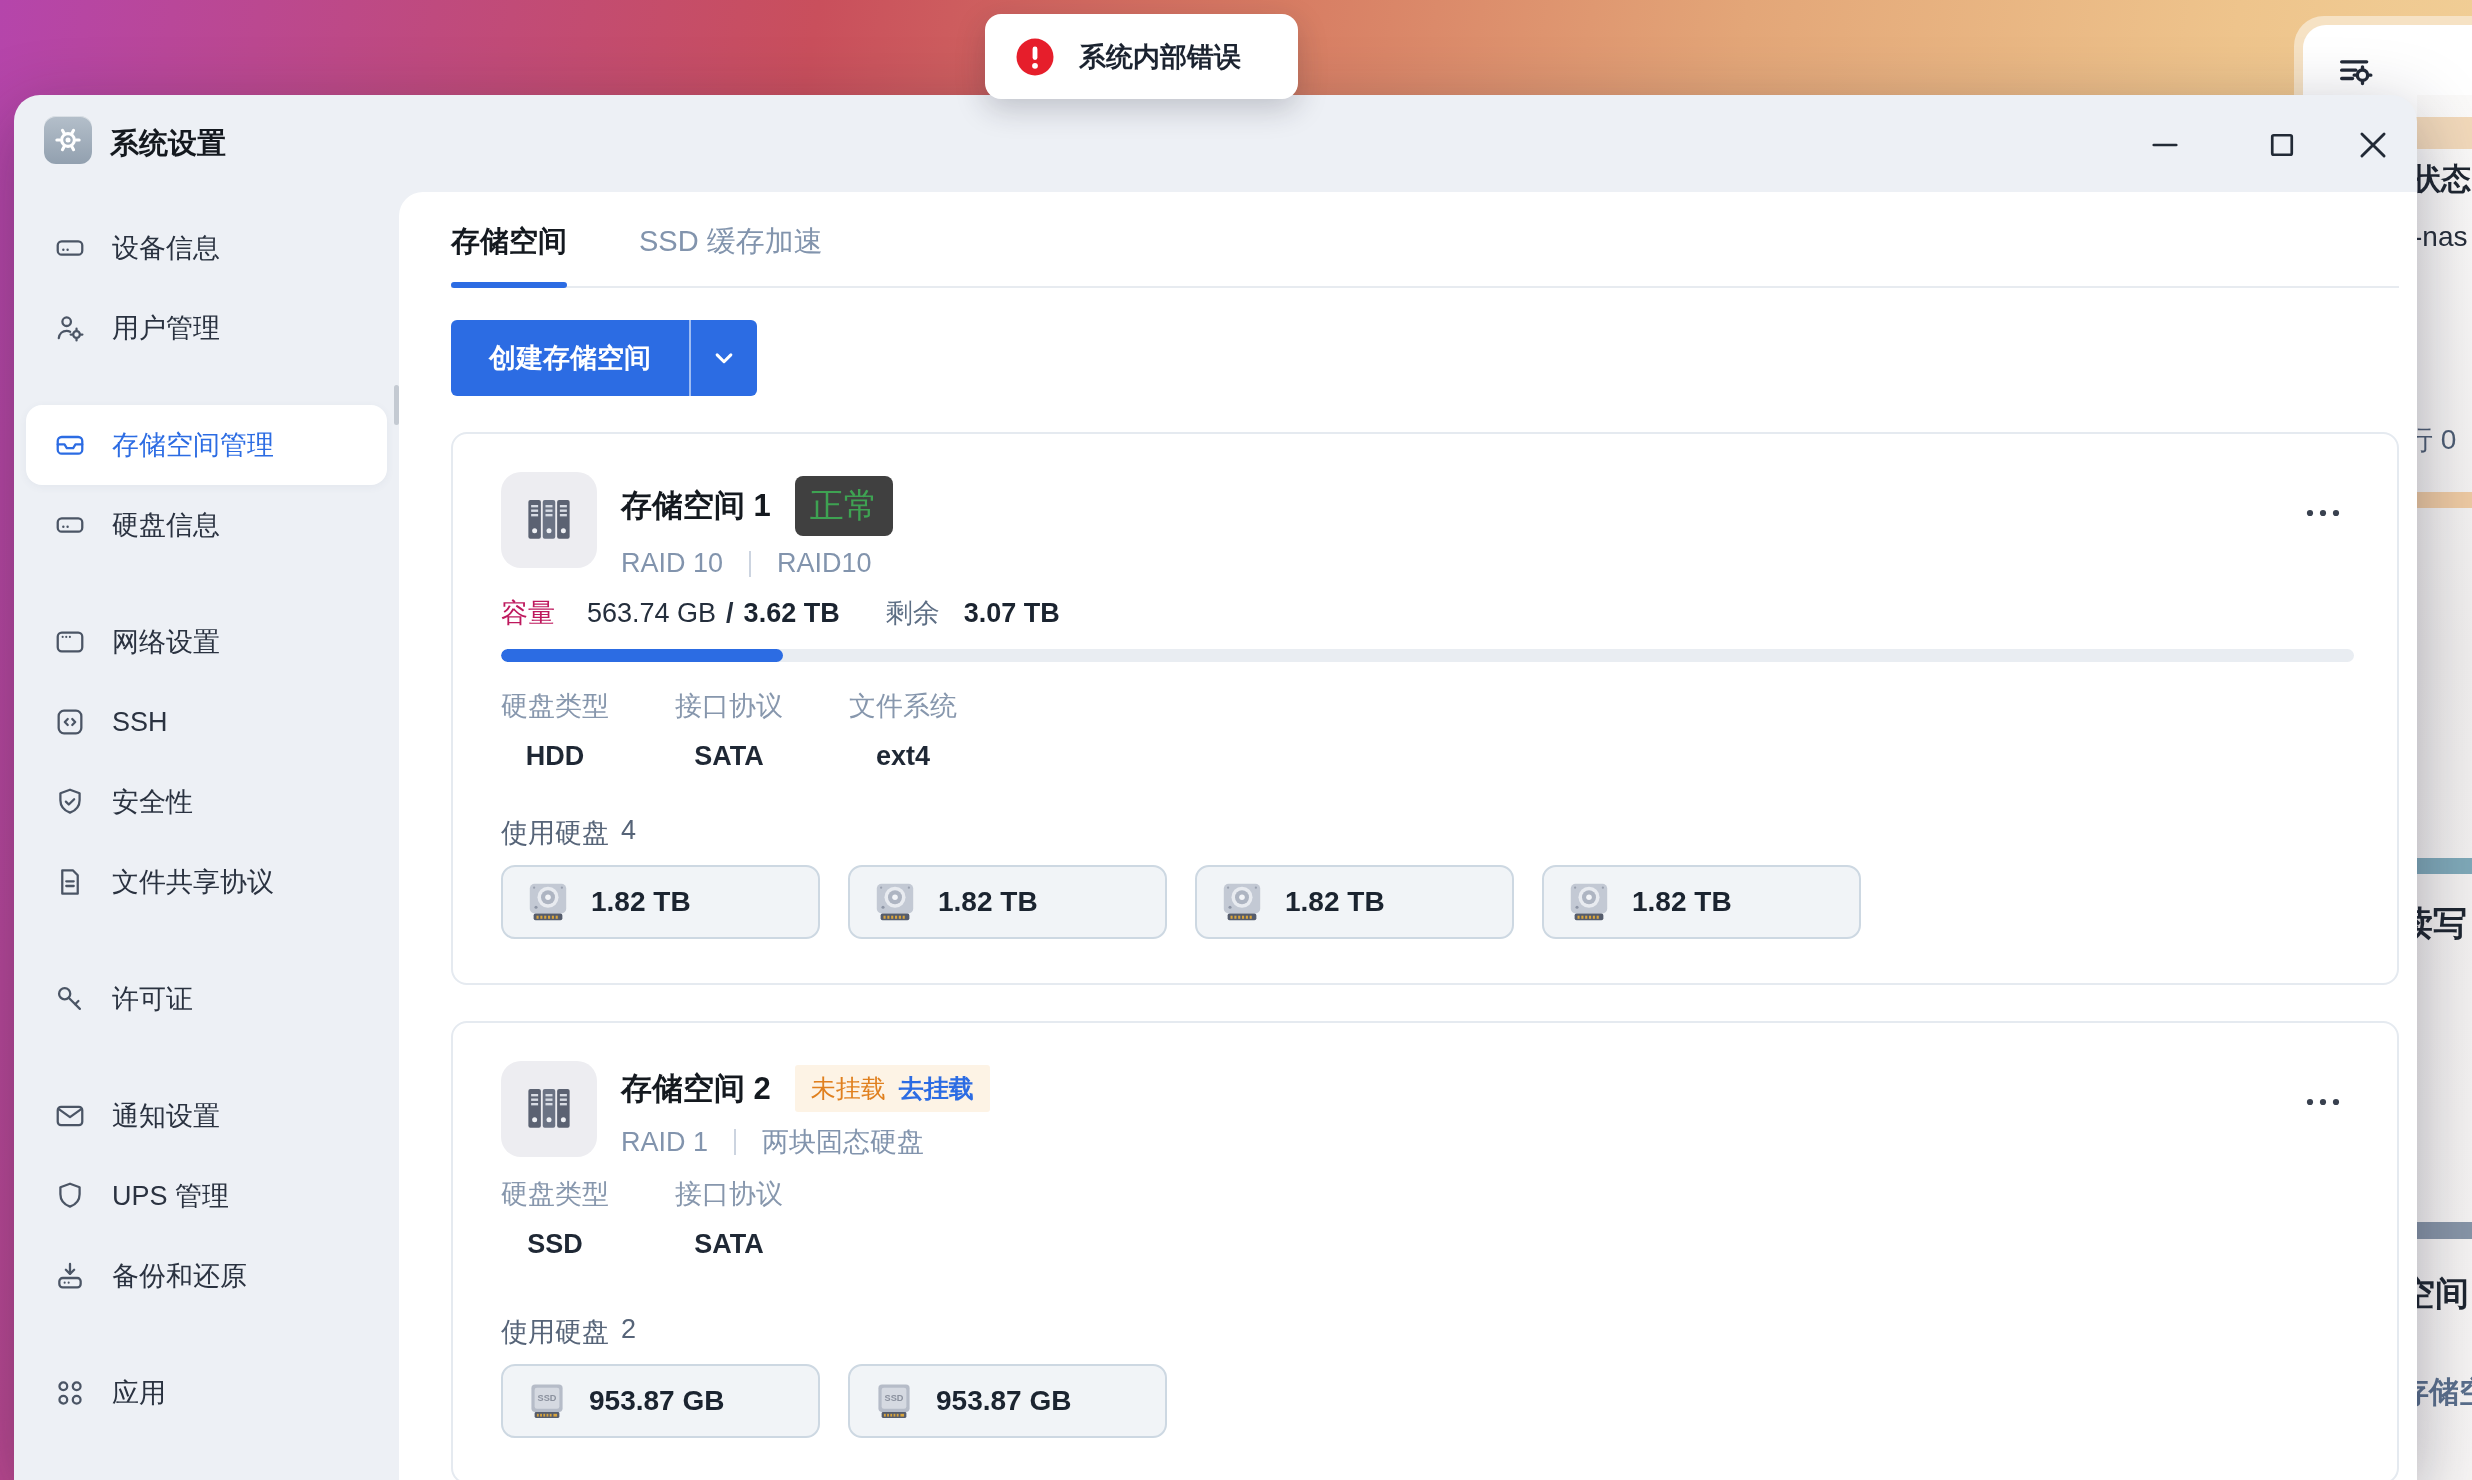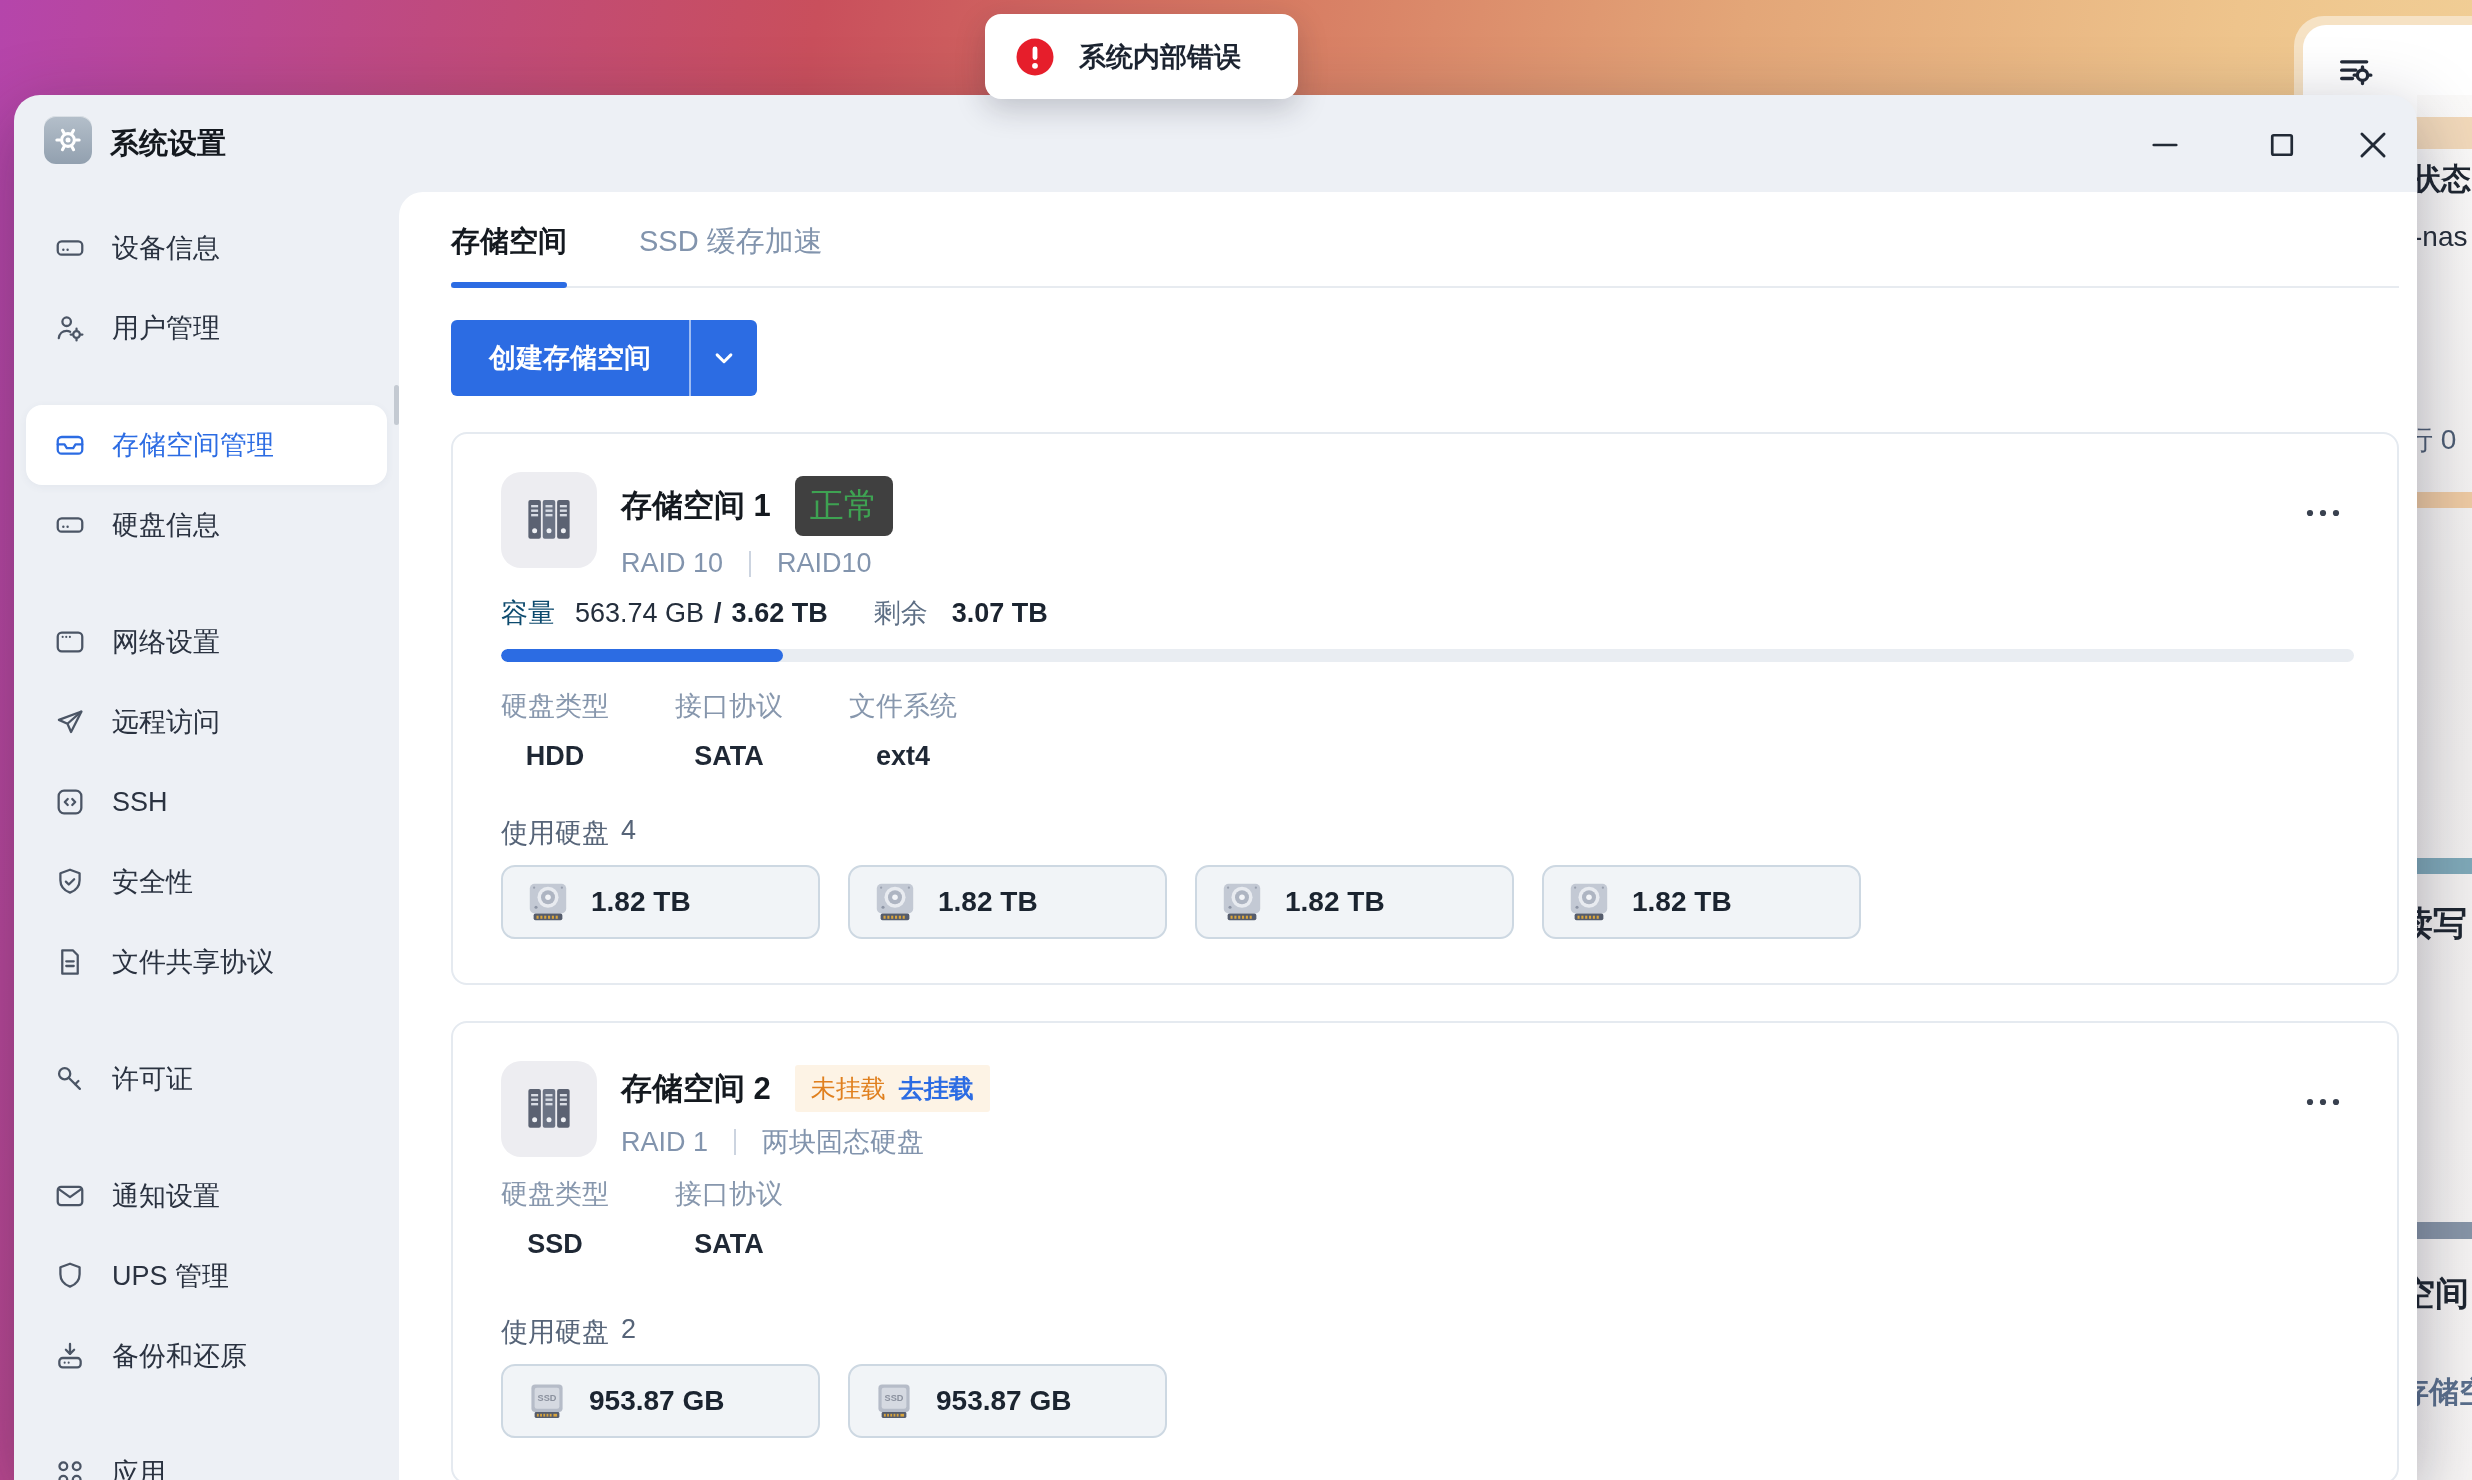--- a/index.html
+++ b/index.html
@@ -72,21 +72,21 @@
   .vol-iconbox { width:96px; height:96px; border-radius:20px; background:#ededf1; display:flex; align-items:center; justify-content:center; flex:0 0 auto; }
   .vol-title-row { display:flex; align-items:center; gap:24px; margin-top:4px; }
   .vol-name { font-size:31px; font-weight:bold; color:#14191f; }
   .badge-ok { background:#404040; color:#3ea252; font-size:34px; padding:7px 15px; border-radius:8px; }
   .badge-warn { background:#fdf3e5; font-size:25px; padding:7px 16px; border-radius:3px; display:flex; gap:13px; }
   .badge-warn .w { color:#e0801f; }
   .badge-warn .a { color:#2c6ce3; font-weight:bold; cursor:pointer; }
   .vol-sub { display:flex; align-items:center; gap:26px; margin-top:12px; font-size:27px; color:#8294ad; }
   .vol-sub .vdiv { width:2px; height:26px; background:#ccd4e0; }
   .cap-row { display:flex; align-items:center; margin-top:16px; font-size:27px; }
-  .cap-label { color:#0c4a6e; margin-right:20px; }
+  .cap-label { color:#be185d; margin-right:32px; }
   .cap-used { color:#242e3c; }
   .cap-sep { color:#242e3c; margin:0 10px; font-weight:bold; }
   .cap-total { color:#1b2430; font-weight:bold; }
   .cap-remain-label { color:#5d6e84; margin-left:46px; margin-right:24px; }
   .cap-remain { color:#1b2430; font-weight:bold; }
   .progress { margin-top:18px; width:1853px; height:13px; border-radius:7px; background:#e9edf2; overflow:hidden; }
   .progress-fill { height:100%; background:#2c6ce3; border-radius:7px; width:15%; }
   .attr-row { display:flex; gap:66px; margin-top:26px; font-size:27px; }
   .attr { display:flex; gap:17px; align-items:center;flex-direction:column; }
   .attr .al { color:#8797ad; }
@@ -223,29 +223,20 @@
         <div class="sitem">
           <span class="sic">
             <svg viewBox="0 0 24 24" width="32" height="32" fill="none" stroke="currentColor" stroke-width="1.7">
                 <rect x="2.8" y="5" width="18.4" height="14" rx="3"></rect>
                 <circle cx="6.5" cy="8.2" r="0.8" fill="currentColor" stroke="none"></circle>
                 <circle cx="9.2" cy="8.2" r="0.8" fill="currentColor" stroke="none"></circle>
                 <circle cx="11.9" cy="8.2" r="0.8" fill="currentColor" stroke="none"></circle>
               </svg>
           </span>
           <span>网络设置</span>
-        </div>
-        <div class="sitem">
-          <span class="sic">
-            <svg viewBox="0 0 24 24" width="32" height="32" fill="none" stroke="currentColor" stroke-width="1.7" stroke-linejoin="round">
-                <path d="M20.6 4.1L3.7 10.4l6.4 2.9 2.7 6.2 7.8-15.4z"></path>
-                <path d="M10.1 13.3l10.5-9.2"></path>
-              </svg>
-          </span>
-          <span>远程访问</span>
         </div>
         <div class="sitem">
           <span class="sic">
             <svg viewBox="0 0 24 24" width="32" height="32" fill="none" stroke="currentColor" stroke-width="1.7" stroke-linecap="round" stroke-linejoin="round">
                 <rect x="3.5" y="3.5" width="17" height="17" rx="4"></rect>
                 <path d="M10.3 9.8L8.1 12l2.2 2.2"></path>
                 <path d="M13.7 9.8l2.2 2.2-2.2 2.2"></path>
               </svg>
           </span>
           <span>SSH</span>

